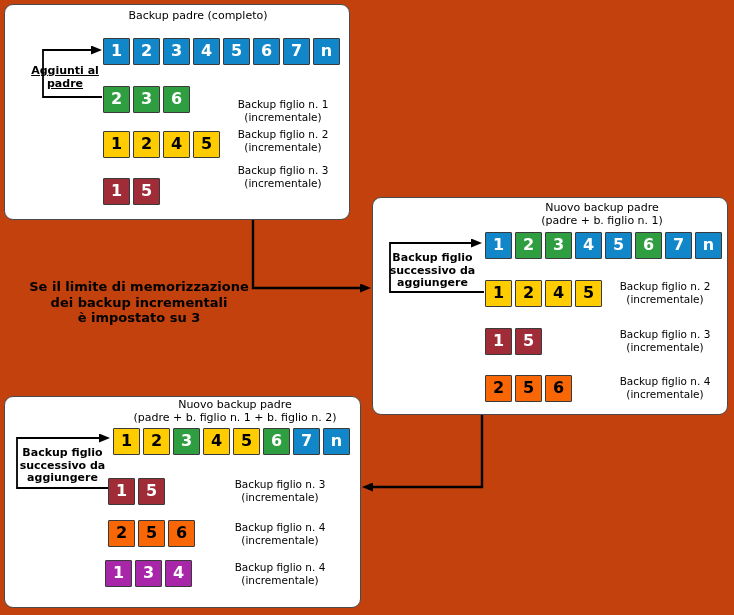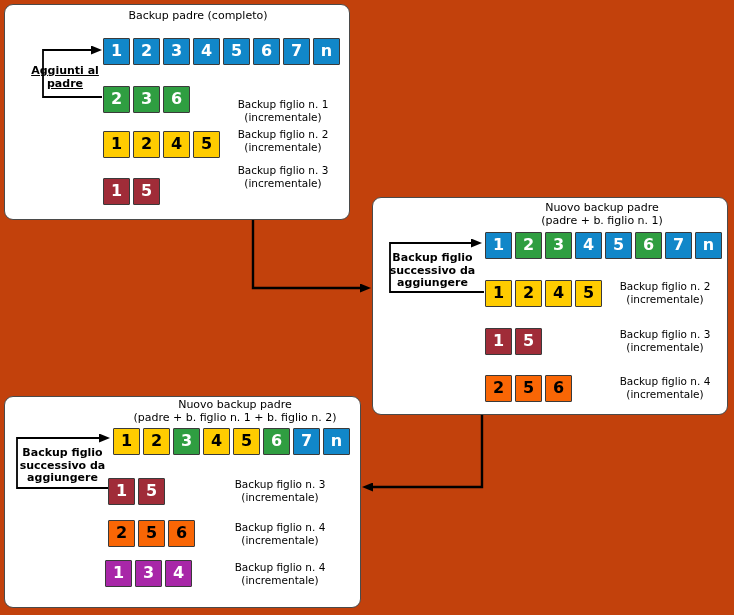--- a/index.html
+++ b/index.html
@@ -65,20 +65,23 @@
 
   <div class="bracket-label" id="blabel-0">Aggiunti al
 padre</div>
   <div class="bracket-label" id="blabel-1">Backup figlio
 successivo da
 aggiungere</div>
   <div class="bracket-label" id="blabel-2">Backup figlio
 successivo da
 aggiungere</div>
 
+  <div class="note">Se il limite di memorizzazione
+dei backup incrementali
+è impostato su 3</div>
 
 <div class="block" style="left: 103px; top: 38px; background: rgb(17, 135, 201); color: rgb(255, 255, 255);">1</div>
     <div class="block" style="left: 133px; top: 38px; background: rgb(17, 135, 201); color: rgb(255, 255, 255);">2</div>
     <div class="block" style="left: 163px; top: 38px; background: rgb(17, 135, 201); color: rgb(255, 255, 255);">3</div>
     <div class="block" style="left: 193px; top: 38px; background: rgb(17, 135, 201); color: rgb(255, 255, 255);">4</div>
     <div class="block" style="left: 223px; top: 38px; background: rgb(17, 135, 201); color: rgb(255, 255, 255);">5</div>
     <div class="block" style="left: 253px; top: 38px; background: rgb(17, 135, 201); color: rgb(255, 255, 255);">6</div>
     <div class="block" style="left: 283px; top: 38px; background: rgb(17, 135, 201); color: rgb(255, 255, 255);">7</div>
     <div class="block" style="left: 313px; top: 38px; background: rgb(17, 135, 201); color: rgb(255, 255, 255);">n</div>
     <div class="block" style="left: 103px; top: 86px; background: rgb(47, 158, 65); color: rgb(255, 255, 255);">2</div>

